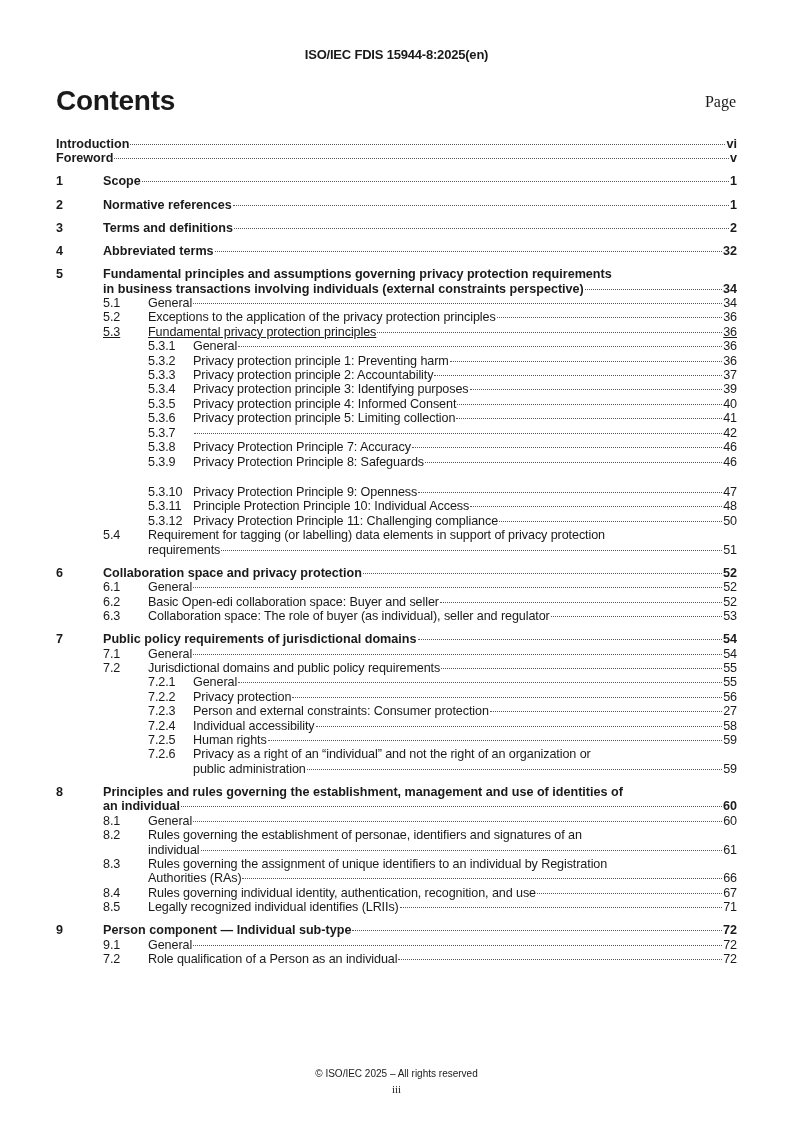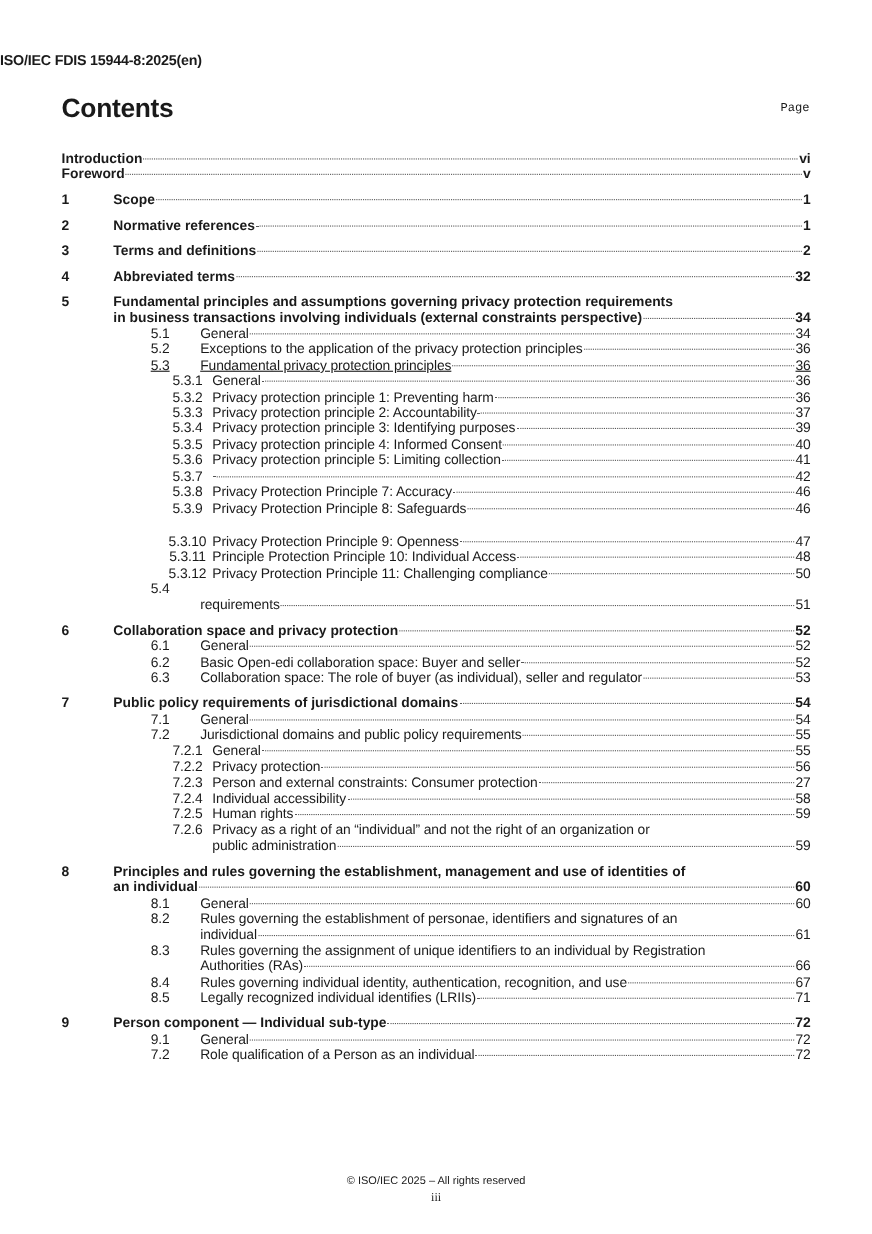--- a/index.html
+++ b/index.html
@@ -2,49 +2,49 @@
 <html><head>
 <meta charset="utf-8">
 <style>
   html, body { margin: 0; padding: 0; background: #ffffff; }
   body {
     width: 793px; height: 1122px; position: relative; overflow: hidden;
     font-family: "DejaVu Serif", "Liberation Serif", serif;
     color: #1a1a1a;
   }
   .doc-header {
-    position: absolute; top: 47px; left: 0; width: 793px; text-align: left;
+    position: absolute; top: 47px; left: 0; width: 793px; text-align: center;
     font-family: "Liberation Sans", sans-serif; font-weight: bold; font-size: 13px;
     letter-spacing: -0.2px;
   }
   .contents-title {
     position: absolute; top: 85px; left: 56px;
-    font-family: "Liberation Sans", sans-serif; font-weight: bold; font-size: 24px;
+    font-family: "Liberation Sans", sans-serif; font-weight: bold; font-size: 28px;
     letter-spacing: -0.3px;
   }
   .page-label {
     position: absolute; top: 93px; right: 57px;
-    font-family: Liberation Mono, monospace; font-size: 11px;
+    font-family: Liberation Serif, serif; font-size: 16px;
   }
   .toc { position: absolute; top: 128px; left: 56px; width: 681px; }
   .entry { position: relative; font-size: 12.2px; line-height: 14.4px; }
   .entry .line { display: flex; align-items: baseline; }
   .entry .num { flex: 0 0 auto; }
   .entry .title { flex: 0 1 auto; }
   .entry .leader {
     flex: 1 1 auto; border-bottom: 1px dotted #555; margin: 0 1px; transform: translateY(-3px);
     min-width: 8px;
   }
   .entry .pg { flex: 0 0 auto; text-align: right; }
   .lvl0 { font-weight: bold; font-family: "Liberation Sans", sans-serif; font-size: 12.6px; margin-top: 8.8px; }
   .lvl0 .num { width: 47px; }
   .lvl1 { padding-left: 47px; font-family: "Liberation Sans", sans-serif; font-size: 12.6px; letter-spacing: -0.1px; }
-  .lvl1 .num { width: 45px; margin-left: 34px; }
+  .lvl1 .num { width: 45px; }
   .lvl2 { padding-left: 92px; font-family: "Liberation Sans", sans-serif; font-size: 12.6px; letter-spacing: -0.1px; }
-  .lvl2 .num { width: 45px; text-align: center; }
+  .lvl2 .num { width: 45px; }
   .lvl0.first { margin-top: 0; }
   .footer-copy {
     position: absolute; top: 1068px; left: 0; width: 793px; text-align: center;
     font-family: "Liberation Sans", sans-serif; font-size: 10px;
   }
   .footer-page {
     position: absolute; top: 1083px; left: 0; width: 793px; text-align: center;
     font-family: "Liberation Serif", serif; font-size: 11px;
   }
 </style>
@@ -229,20 +229,21 @@
       <div class="line">
         <span class="num">5.3.12</span>
         <span class="title">Privacy Protection Principle 11: Challenging compliance</span>
         <span class="leader"></span>
         <span class="pg">50</span>
       </div>
     </div>
     <div class="entry lvl1" style="margin-top: 0px;">
       <div class="line">
         <span class="num">5.4</span>
+        <span class="title">Requirement for tagging (or labelling) data elements in support of privacy protection</span>
       </div>
       <div class="line">
         <span class="num"></span>
         <span class="title">requirements</span>
         <span class="leader"></span>
         <span class="pg">51</span>
       </div>
     </div>
     <div class="entry lvl0" style="margin-top: 8.8px;">
       <div class="line">

